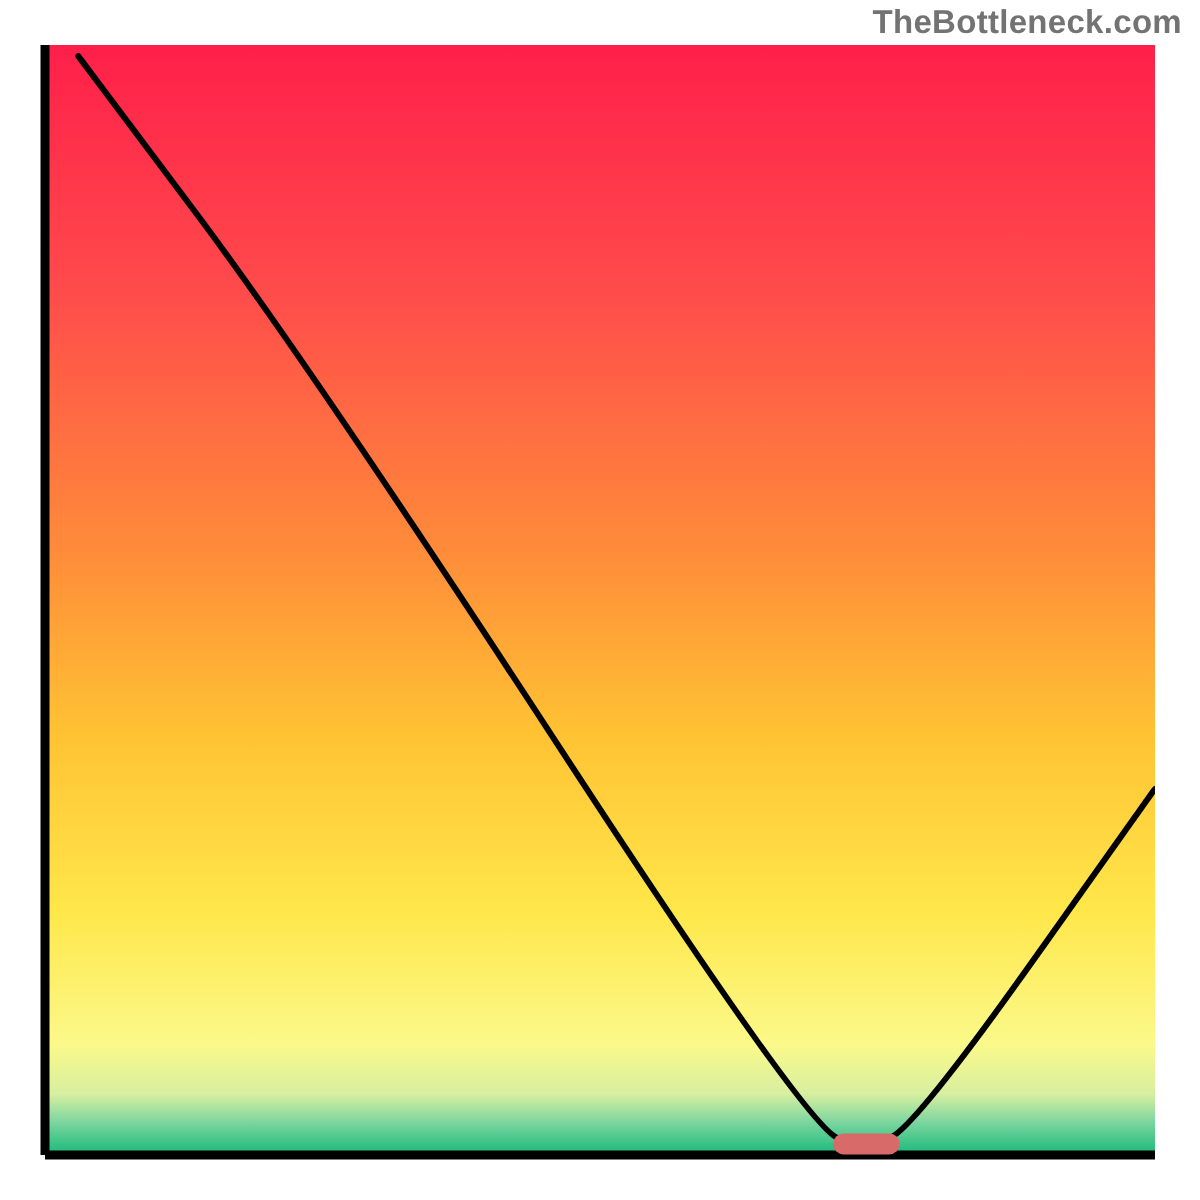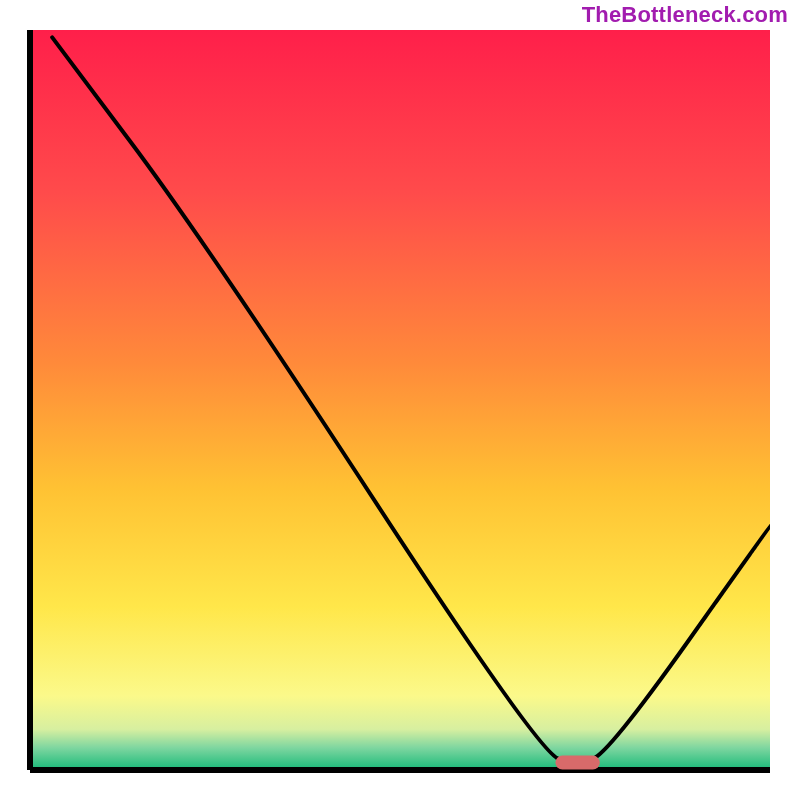--- a/index.html
+++ b/index.html
@@ -14,21 +14,21 @@
     position: relative;
     width: 800px;
     height: 800px;
   }
   .watermark {
     position: absolute;
     top: 2px;
     right: 12px;
     font-size: 22px;
     font-weight: 600;
-    color: #a21caf;
+    color: #737373;
     letter-spacing: 0.2px;
     z-index: 3;
   }
   svg {
     display: block;
   }
 </style>
 </head>
 <body>
 

